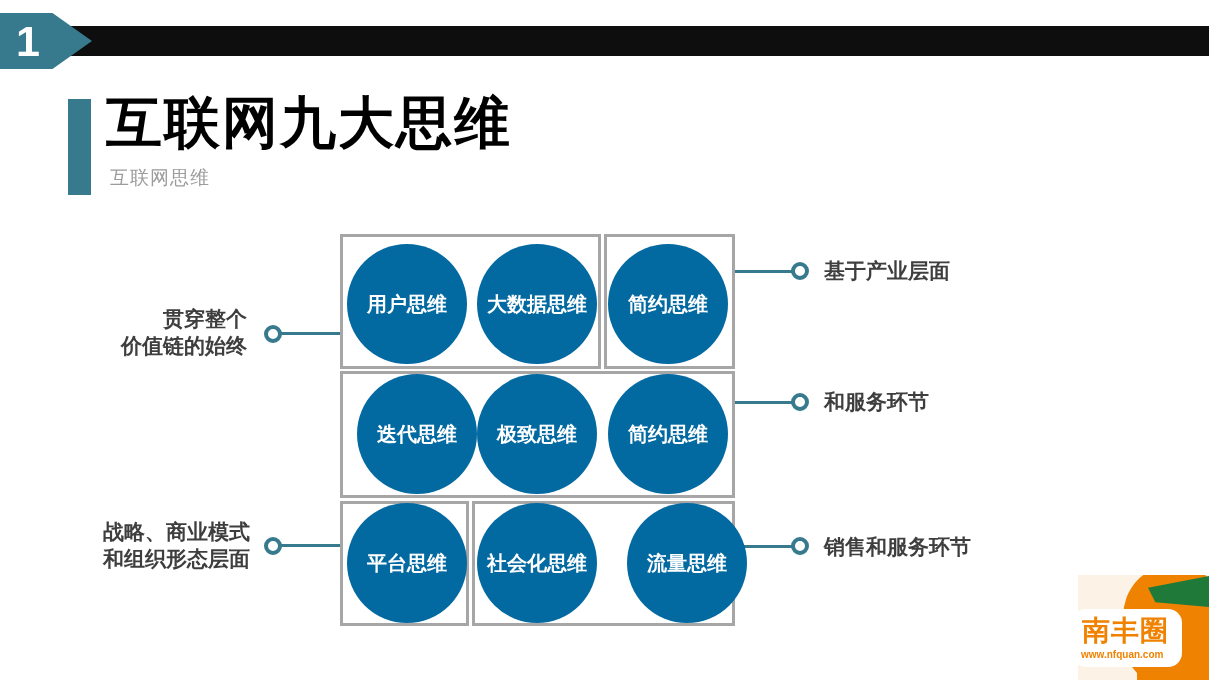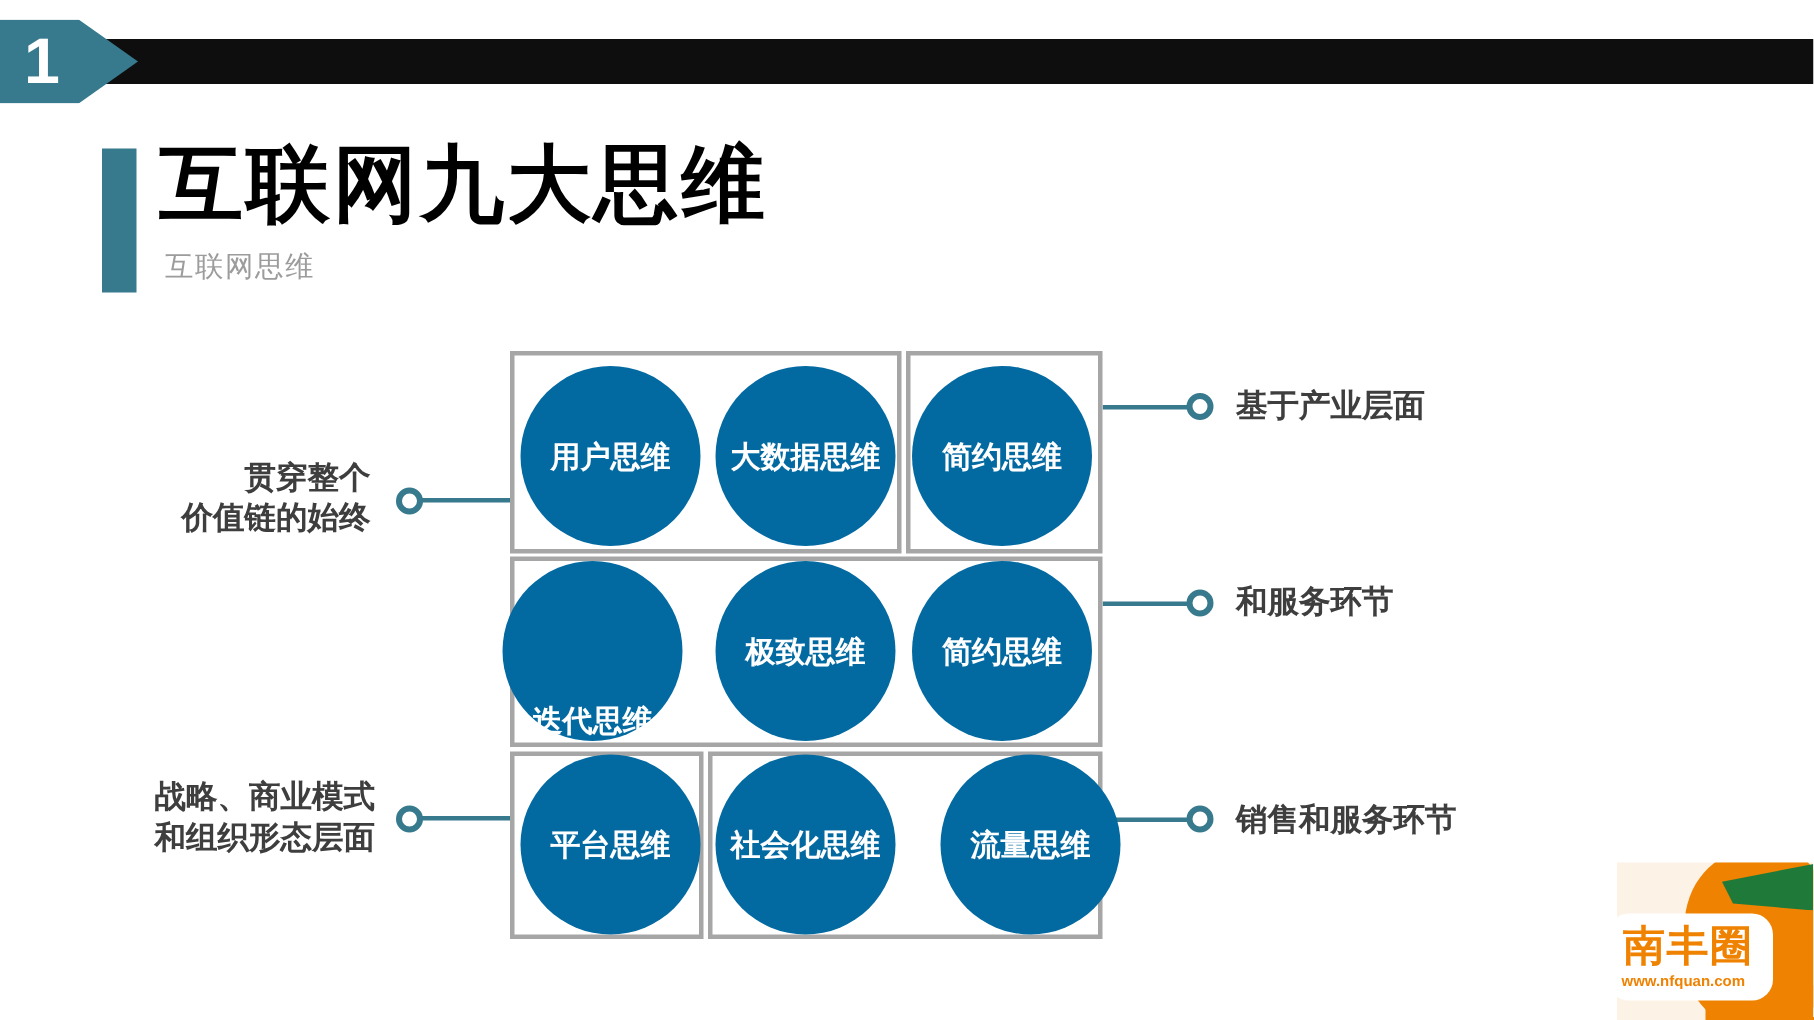--- a/index.html
+++ b/index.html
@@ -92,21 +92,21 @@
 
 <div class="circle" style="left:347px; top:244px;">
     <span>用户思维</span>
   </div>
 <div class="circle" style="left:477px; top:244px;">
     <span>大数据思维</span>
   </div>
 <div class="circle" style="left:608px; top:244px;">
     <span>简约思维</span>
   </div>
-<div class="circle" style="left:335px; top:374px;align-items:flex-end;">
+<div class="circle" style="left:357px; top:374px;">
     <span>迭代思维</span>
   </div>
 <div class="circle" style="left:477px; top:374px;font-family:Liberation Mono, monospace;">
     <span>极致思维</span>
   </div>
 <div class="circle" style="left:608px; top:374px;">
     <span>简约思维</span>
   </div>
 <div class="circle" style="left:347px; top:503px;">
     <span>平台思维</span>

